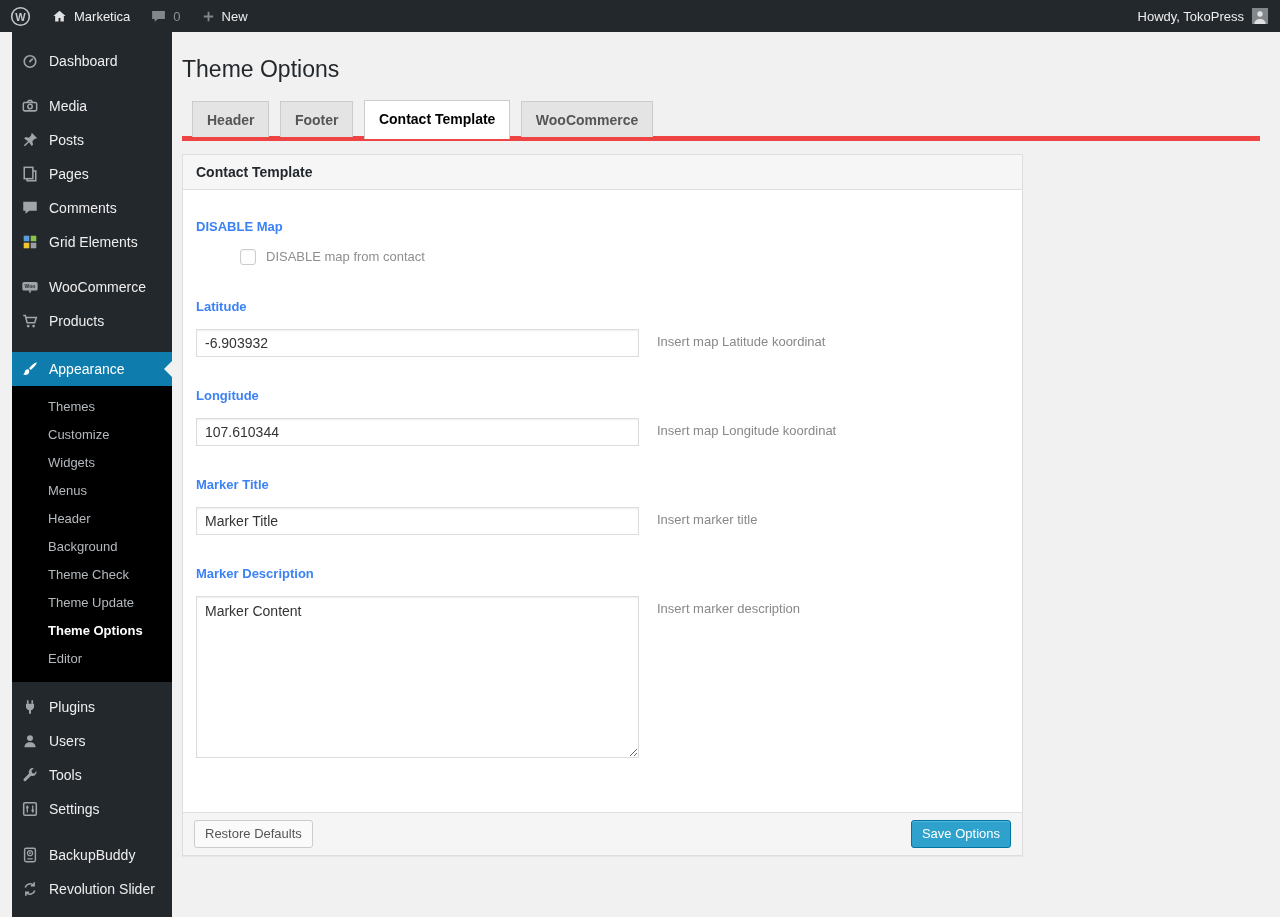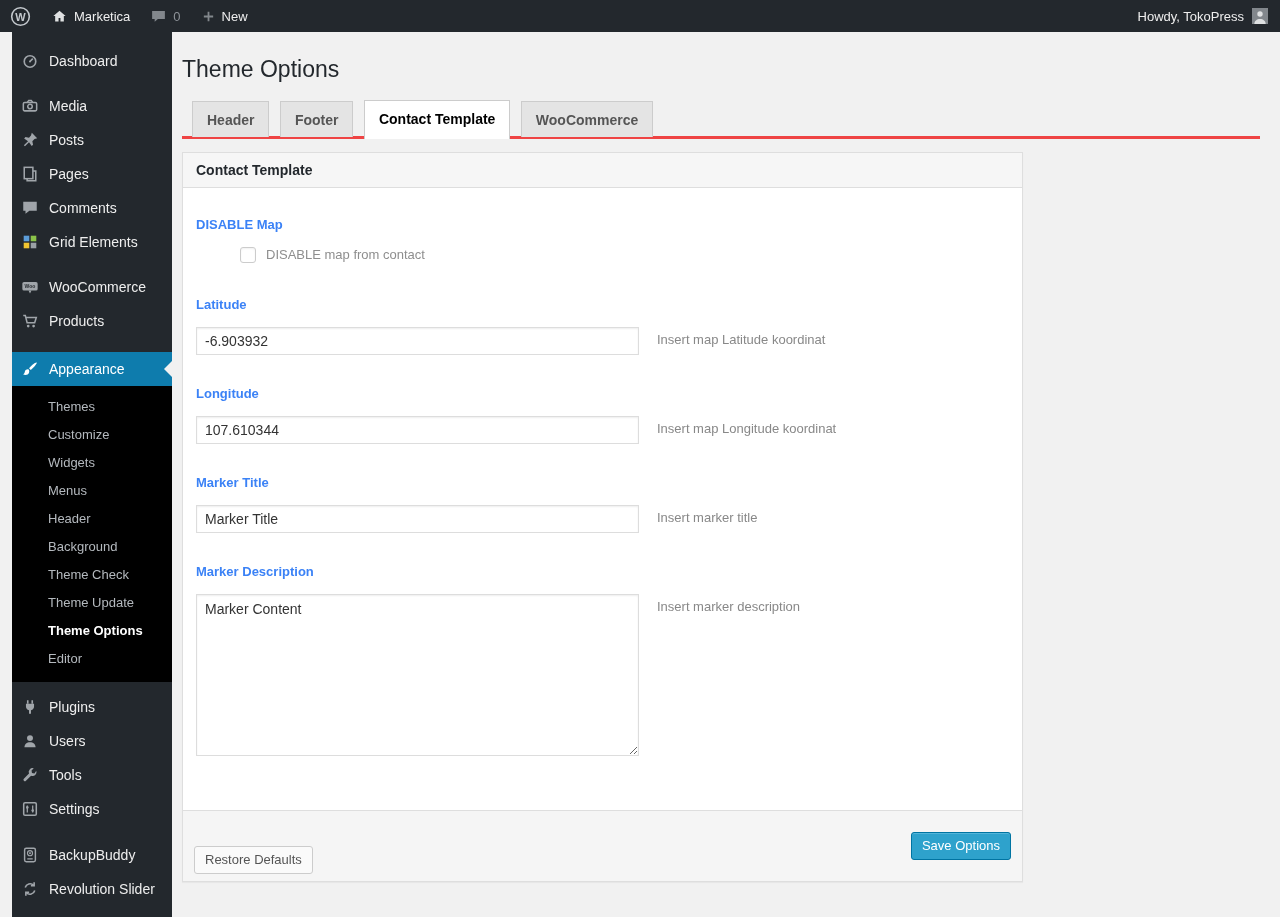--- a/index.html
+++ b/index.html
@@ -51,21 +51,21 @@
   .submenu-item {
     height:28px; line-height:28px; padding-left:36px;
     font-size:13px; color:#b4b9be; cursor:pointer;
   }
   .submenu-item.current { color:#fff; font-weight:bold; }
 
   
   #content { margin-left:160px; padding:23px 20px 0 22px; }
   .page-title { font-size:23px; font-weight:400; color:#23282d; margin:0; line-height:1.25; }
 
-  .nav-tab-wrapper { margin-top:16px; border-bottom:3px solid #ef4444; padding-left:10px; }
+  .nav-tab-wrapper { margin-top:16px; border-bottom:5px solid #ef4444; padding-left:10px; }
   .nav-tab {
     display:inline-block; vertical-align:bottom;
     border:1px solid #ccc; border-bottom:none;
     background:#e4e4e4; color:#555;
     font-size:14px; font-weight:600; line-height:1;
     padding:11px 14px 10px; margin:0 6px -1px 0; cursor:pointer;
   }
   .nav-tab-active {
     background:#fff; color:#000;
     padding-bottom:13px; margin-bottom:-3px;
@@ -106,21 +106,21 @@
   }
   .field-last { margin-bottom:54px; }
   .panel-footer {
     display:flex; justify-content:space-between; align-items:center;
     background:#f5f5f5; border-top:1px solid #dedede; padding:7px 11px;
   }
   .btn {
     font-size:13px; line-height:26px; height:28px; padding:0 10px;
     border-radius:3px; cursor:pointer; font-family:"Liberation Sans", sans-serif;
   }
-  .btn-secondary { background:#fafafa; border:1px solid #ccc; color:#555;margin-top:28px; }
+  .btn-secondary { background:#fafafa; border:1px solid #ccc; color:#555; }
   .btn-primary {
     background:var(--button_primary,#2ea2cc);
     border:1px solid var(--button_primary_border,#0074a2); color:#fff;
     box-shadow:inset 0 1px 0 rgba(120,200,230,.5);
   }
 
   .page-footer {
     display:flex; justify-content:space-between; align-items:flex-end;
     margin-top:63px; font-size:13px; color:#777;
   }

